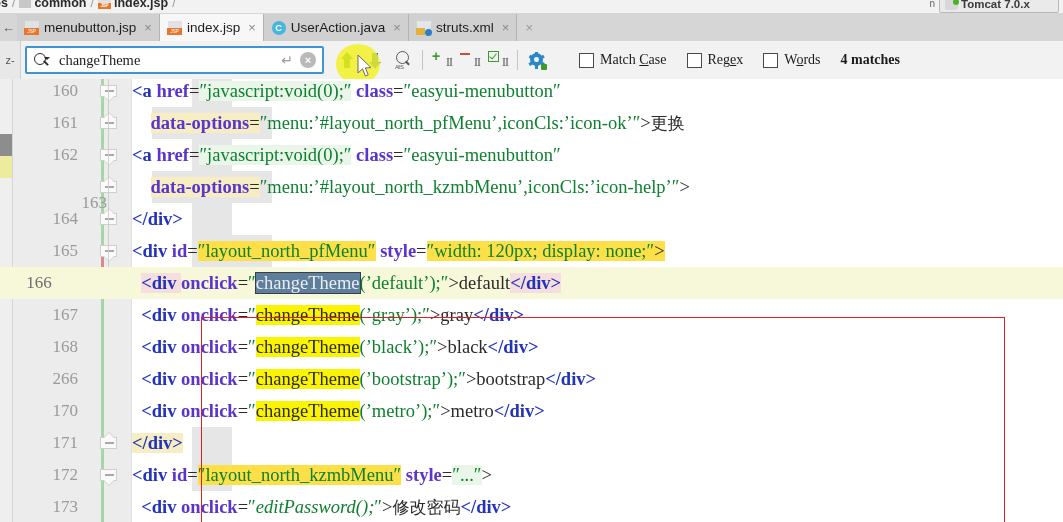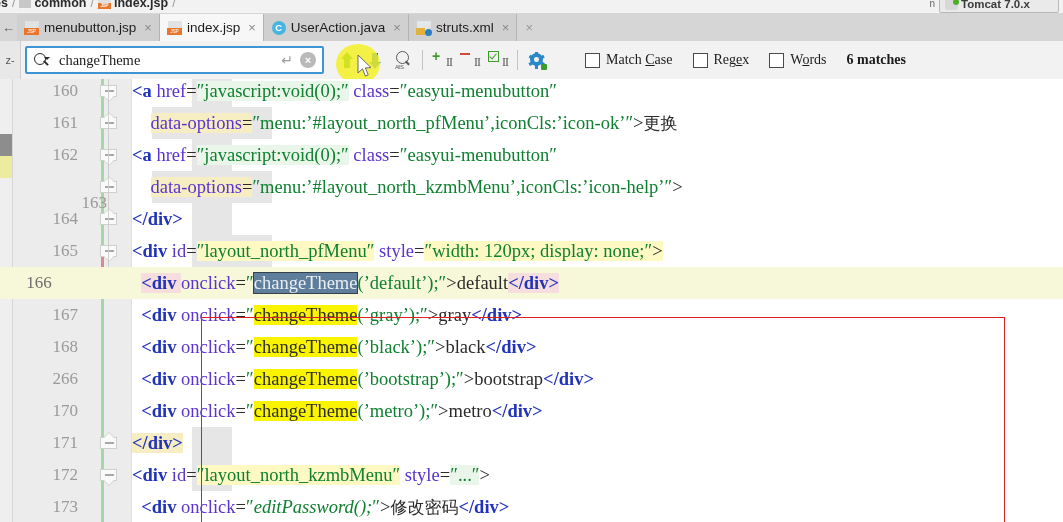--- a/index.html
+++ b/index.html
@@ -129,21 +129,21 @@
   .gear .sp2{transform:rotate(60deg);}
   .gear .sp3{transform:rotate(120deg);}
   .gear .gdot{position:absolute;right:-1px;bottom:-1px;width:6px;height:6px;background:#3f9a2e;border-radius:1px;}
 
   .cursor-hl{
     position:absolute;left:336px;top:44px;width:44px;height:40px;border-radius:50%;
     background:#f3f01e;opacity:0.82;pointer-events:none;
   }
   .mouse-cursor{position:absolute;left:357px;top:55px;width:16px;height:24px;pointer-events:none;}
 
-  .checks{display:flex;align-items:center;gap:0;margin-left:24px;padding-left:11px;}
+  .checks{display:flex;align-items:center;gap:0;margin-left:18px;padding-left:11px;}
   .chk-item{display:flex;align-items:center;gap:6px;margin-right:20px;font-size:14px;color:#1b1b1b;font-family:"Liberation Serif",serif;}
   .chk-box{width:13px;height:13px;border:1.4px solid #4a4a4a;background:#fff;flex:0 0 auto;}
   .chk-item u{text-decoration:underline;}
   .matches{font-size:14px;font-weight:bold;color:#1b1b1b;font-family:"Liberation Serif",serif;}
 
   
   .editor{
     position:absolute;left:0;top:79px;width:1063px;height:443px;background:#ffffff;overflow:hidden;
   }
   .left-strip{position:absolute;left:0;top:0;width:12px;height:443px;background:#efefef;border-right:1px solid #d6d6d6;}
@@ -177,27 +177,27 @@
     position:absolute;left:132px;top:0;width:931px;height:443px;
     font-family:"Liberation Serif",serif;font-size:18.5px;line-height:32px;
     white-space:pre;color:#2b2b2b;
   }
   .cl{position:absolute;left:0;height:32px;white-space:pre;}
   .rowbg{position:absolute;left:0;width:1063px;height:32px;}
   .rowbg.caret{background:#f7f7d9;}
 
   
   .t-tag{color:#2233bb;font-weight:bold;}
-  .t-attr{color:#5a34cc;font-weight:normal;}
+  .t-attr{color:#5a34cc;font-weight:bold;}
   .t-str{color:#0f8030;}
   .t-txt{color:#2b2b2b;}
   .t-punc{color:#2b2b2b;}
   .t-italic{font-style:italic;color:#0f8030;}
   .hl-attr{background:#f6edc2;}
-  .hl-grey{background:#fef9c3;}
+  .hl-grey{background:#fde047;}
   .hl-pink{background:#f6dede;}
   .hl-green{background:#e9f6e9;}
   .match{background:#fbf400;}
   .match-cur{background:#5f7e9c;color:#e9eef2;outline:1.5px solid #36404a;}
   .cjk{font-family:"DejaVu Sans",sans-serif;font-size:17px;background:#ffffff;}
 
   .red-box{
     position:absolute;left:201px;top:238px;width:804px;height:222px;
     border:1.6px solid #e02020;box-sizing:border-box;pointer-events:none;
   }
@@ -329,21 +329,21 @@
         <span><span>Match </span><u>C</u><span>ase</span></span>
       </label>
       <label class="chk-item">
         <span class="chk-box"></span>
         <span><span>Reg</span><u>e</u><span>x</span></span>
       </label>
       <label class="chk-item">
         <span class="chk-box"></span>
         <span><span>W</span><u>o</u><span>rds</span></span>
       </label>
-      <span class="matches">6 matches</span>
+      <span class="matches">4 matches</span>
     </div>
   </div>
 
   <div class="cursor-hl"></div>
   <svg class="mouse-cursor" viewBox="0 0 16 24">
     <polygon points="1,0 1,18 5.5,13.8 8.4,21 11.2,19.8 8.4,12.9 14,12.6" fill="#ffffff" stroke="#6b6b6b" stroke-width="1"></polygon>
   </svg>
 
   <div class="editor">
 

